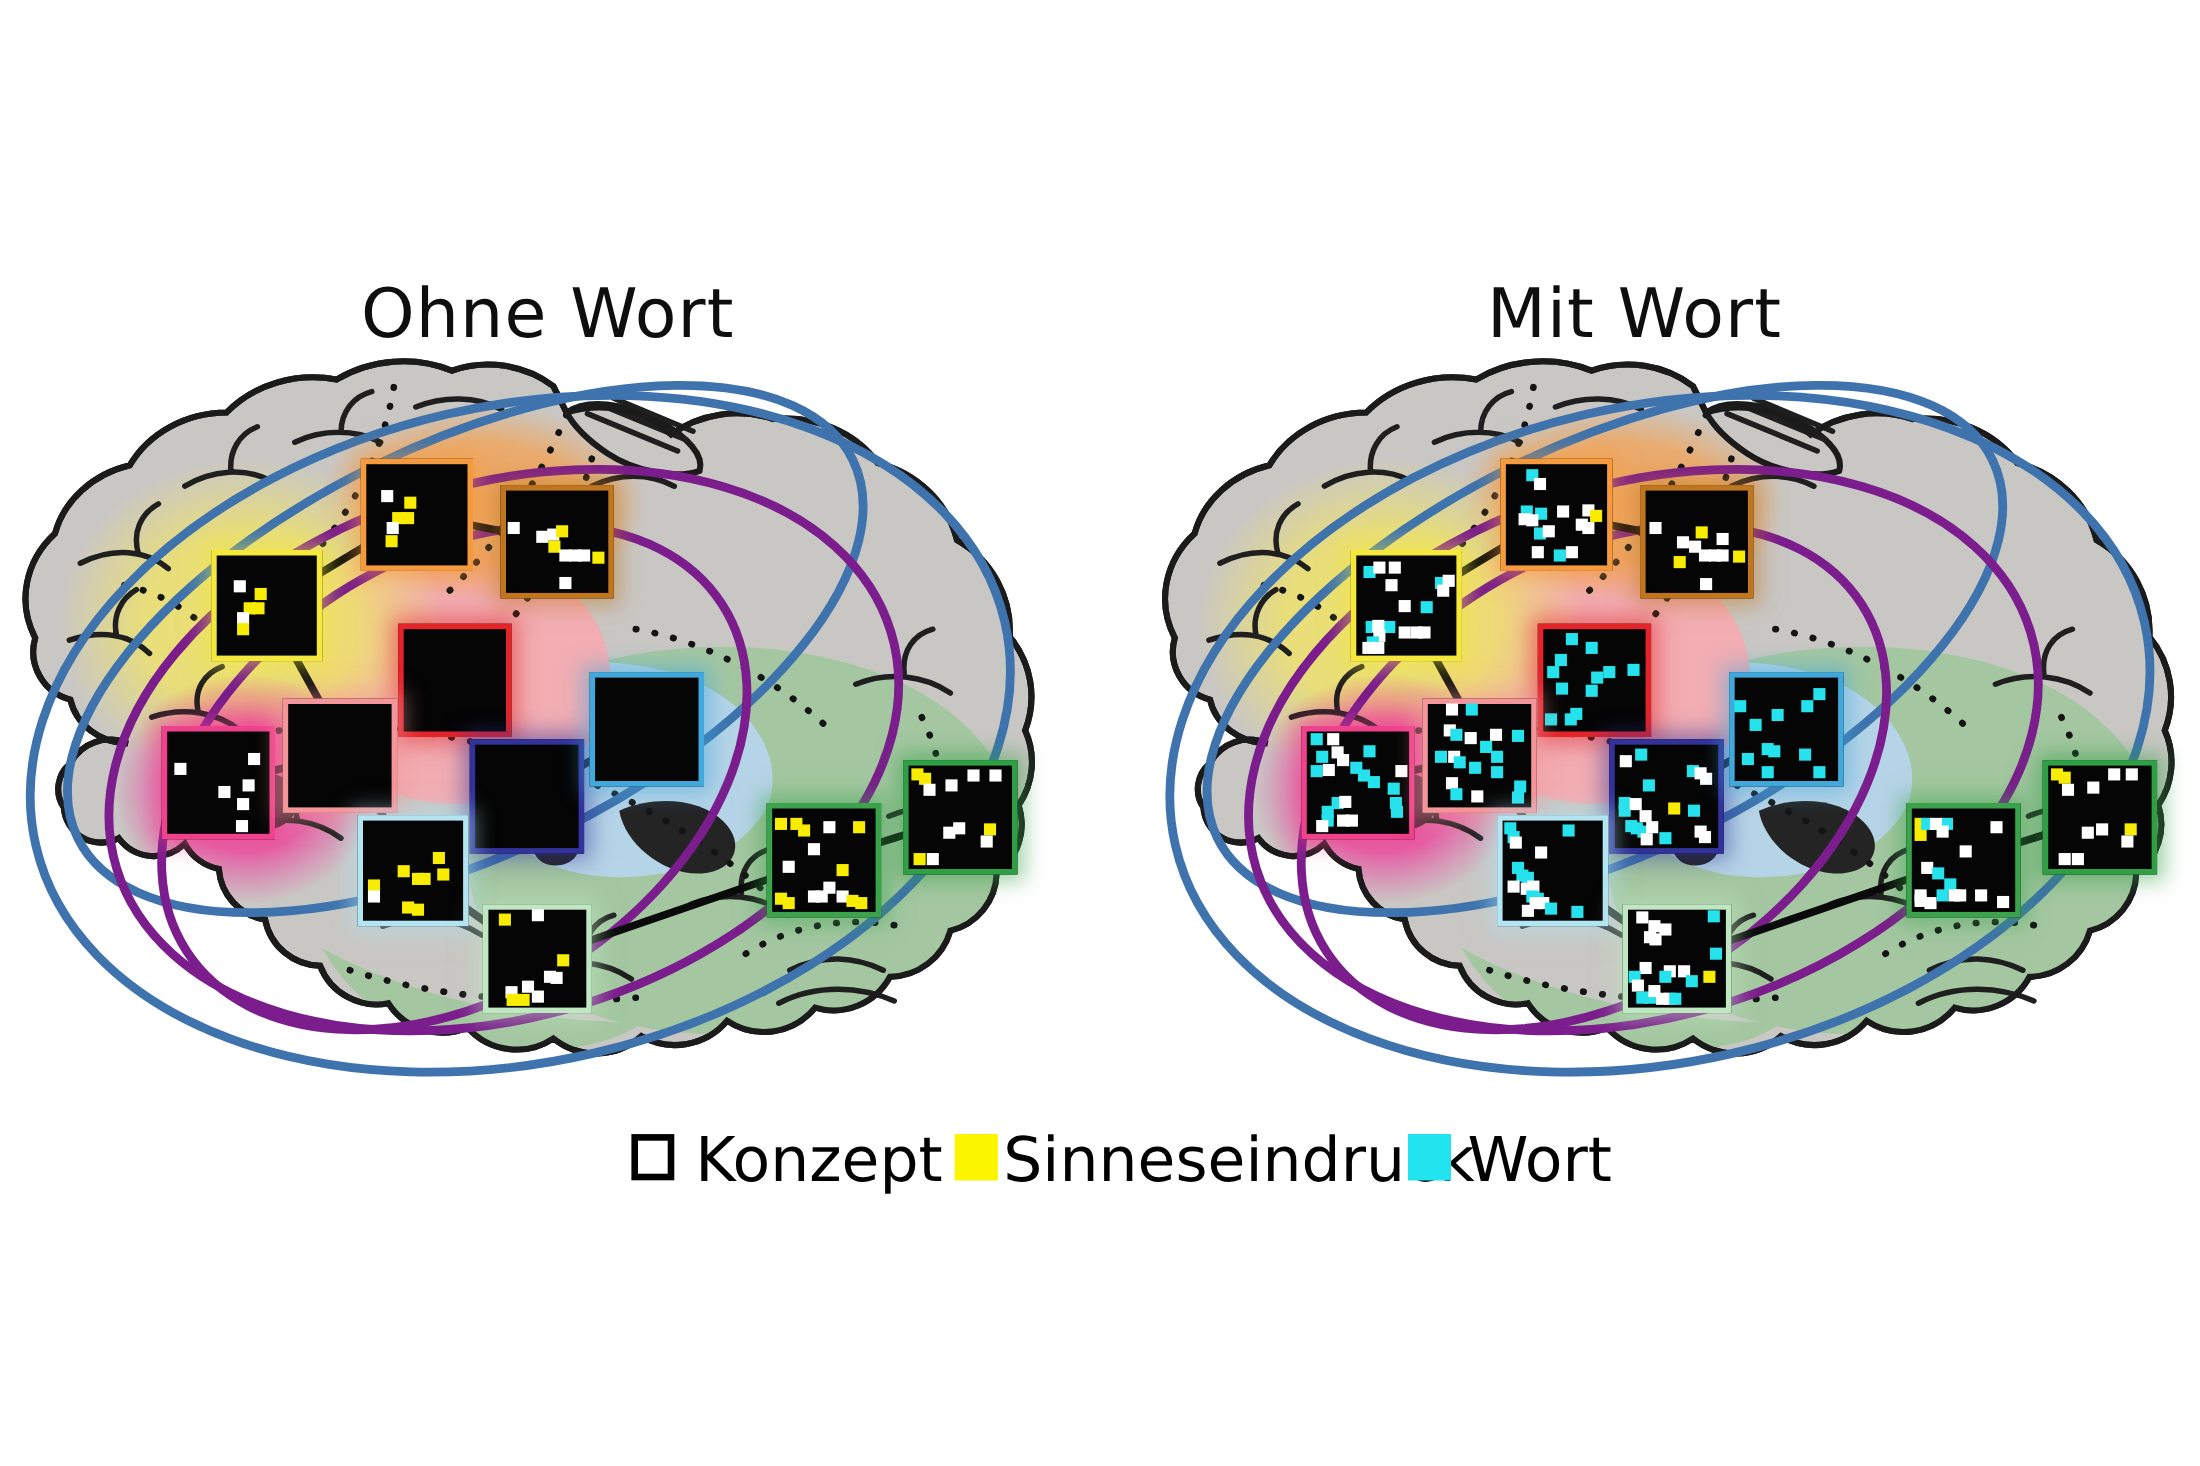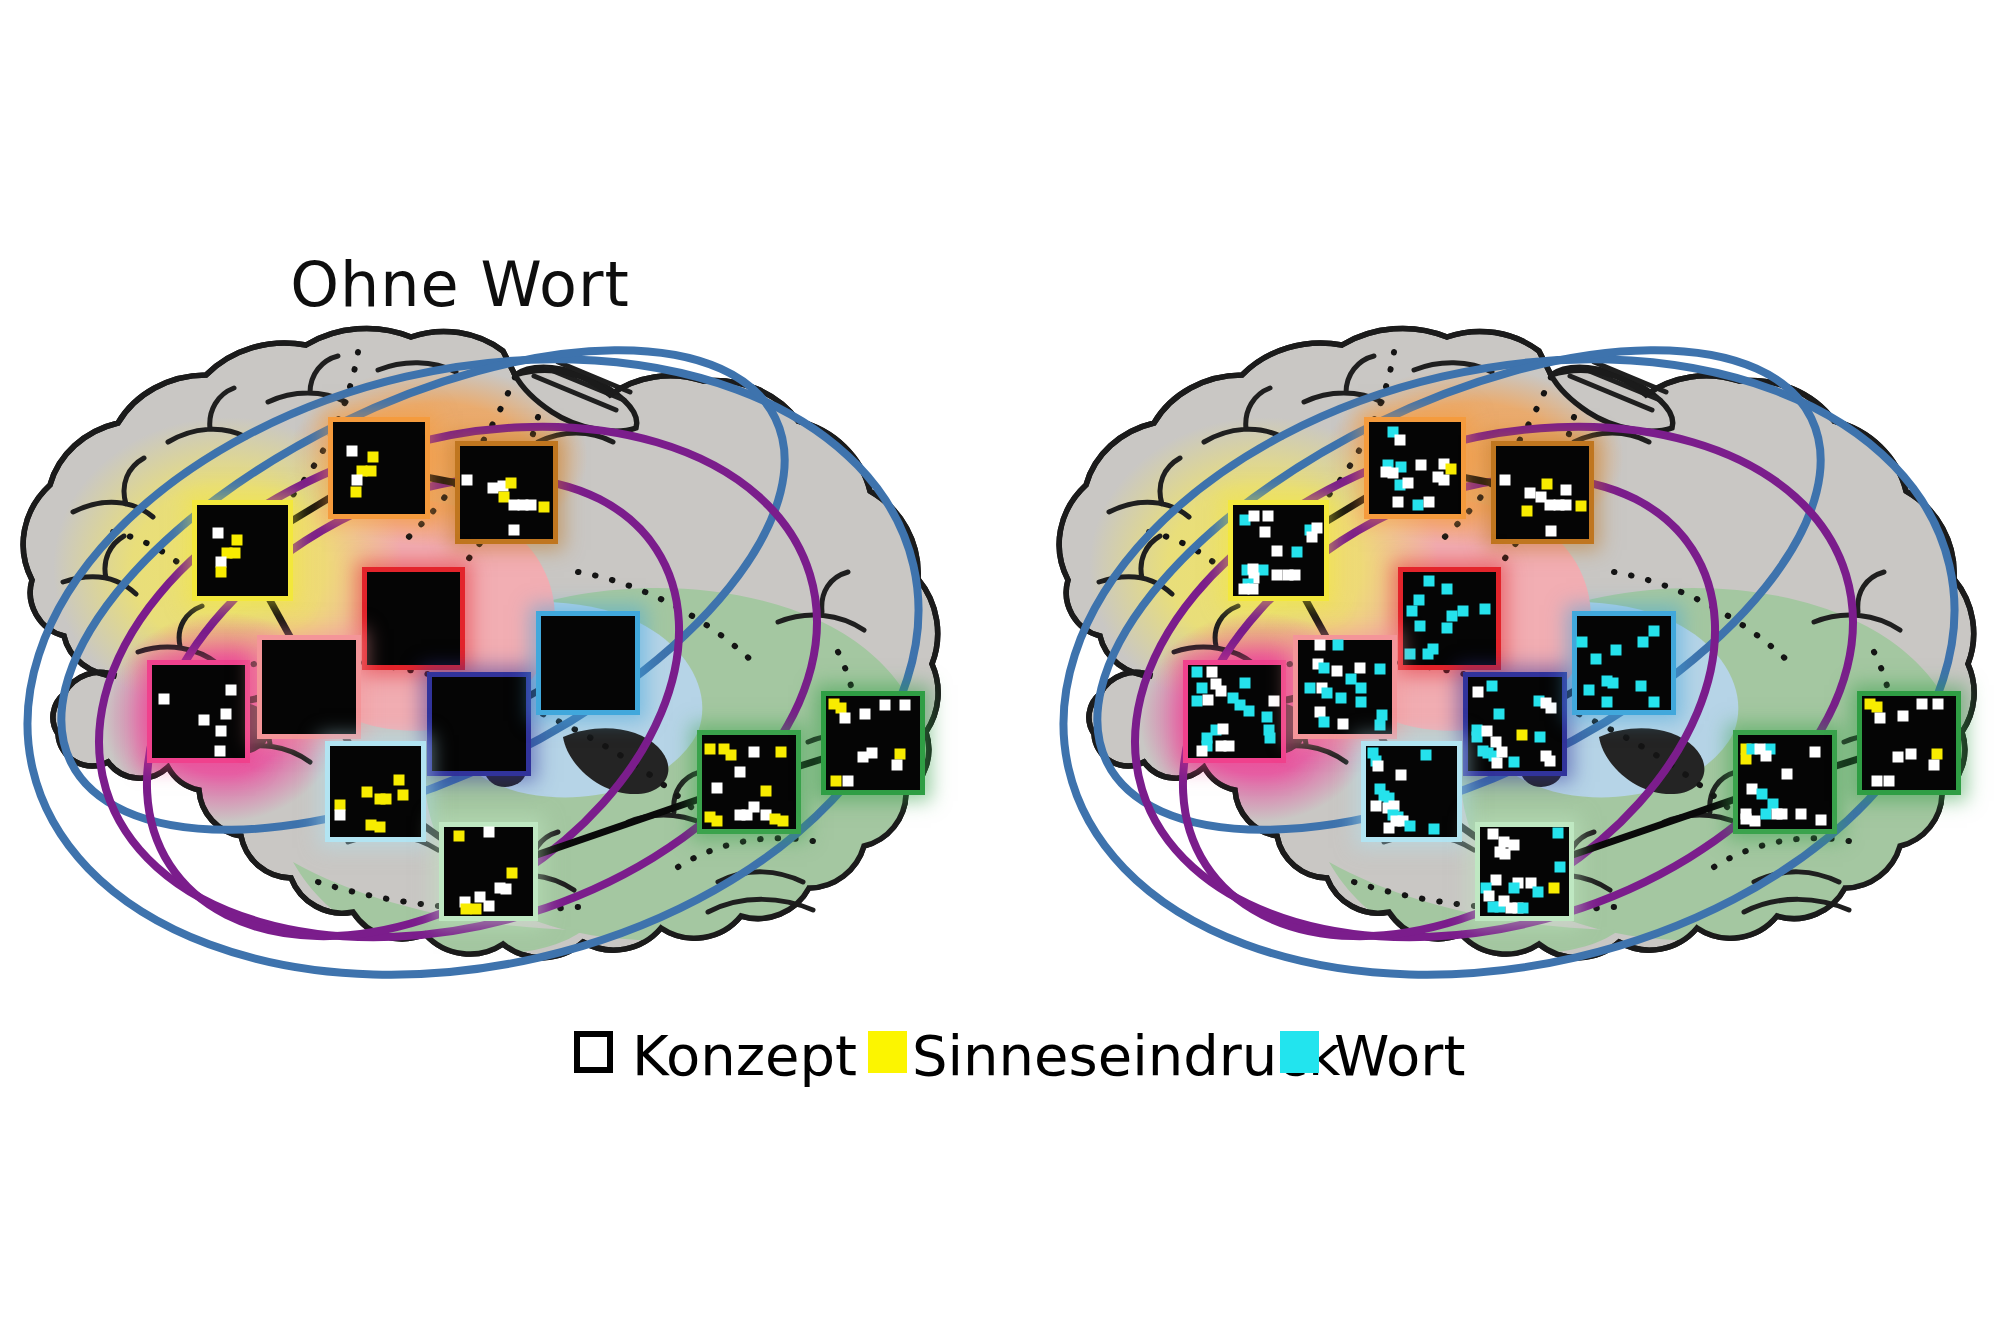--- a/index.html
+++ b/index.html
@@ -3,21 +3,21 @@
 <meta charset="utf-8">
 <style>
   html,body{margin:0;padding:0;background:#fff;}
   .stage{
     position:relative;width:2000px;height:1333px;overflow:hidden;
     background:var(--color-background,#ffffff);
     font-family:"DejaVu Sans","Liberation Sans",sans-serif;
   }
   .figure-title{
     position:absolute;top:248px;transform:translateX(-50%);
-    font-size:62px;color:#0e0e0e;white-space:nowrap;letter-spacing:1px;
+    font-size:62px;color:#0e0e0e;white-space:nowrap;letter-spacing:1px;margin-left:38px;
   }
   .title-left{left:460px;}
   .title-right{left:1448px;}
   svg.brain{position:absolute;top:322px;z-index:1;overflow:visible;}
   .brain-left{left:18px;}
   .brain-right{left:1054px;}
   #connector-overlay{position:absolute;left:0;top:0;width:2000px;height:1333px;z-index:3;pointer-events:none;}
   #square-layer{position:absolute;left:0;top:0;width:2000px;height:1333px;z-index:4;}
   .region-square{position:absolute;background:#050505;border:5px solid #000;}
   .dot{position:absolute;width:11px;height:11px;transform:translate(-50%,-50%);}
@@ -122,20 +122,21 @@
         <use href="#cortexPath" class="cortex-stroke"></use>
         <ellipse class="fiber-blue" cx="455" cy="345" rx="452" ry="298" transform="rotate(-13 455 345)"></ellipse>
         <ellipse class="fiber-blue" cx="405" cy="268" rx="392" ry="186" transform="rotate(-26 405 268)"></ellipse>
         <ellipse class="fiber-purple" cx="440" cy="360" rx="368" ry="242" transform="rotate(-17 440 360)"></ellipse>
         <ellipse class="fiber-purple" cx="395" cy="385" rx="290" ry="198" transform="rotate(-33 395 385)"></ellipse>
       </g>
     </defs>
   </svg>
 
   <div class="figure-title title-left">Ohne Wort</div>
+  <div class="figure-title title-right">Mit Wort</div>
 
   <svg class="brain brain-left" width="940" height="660" viewBox="0 0 940 660">
     <use href="#brain-art"></use>
   </svg>
   <svg class="brain brain-right" width="940" height="660" viewBox="0 0 940 660">
     <use href="#brain-art"></use>
   </svg>
 
   <svg id="connector-overlay">
       <line x1="379" y1="468" x2="506.5" y2="492.5" stroke="#0a0a0a" stroke-width="7"></line>

